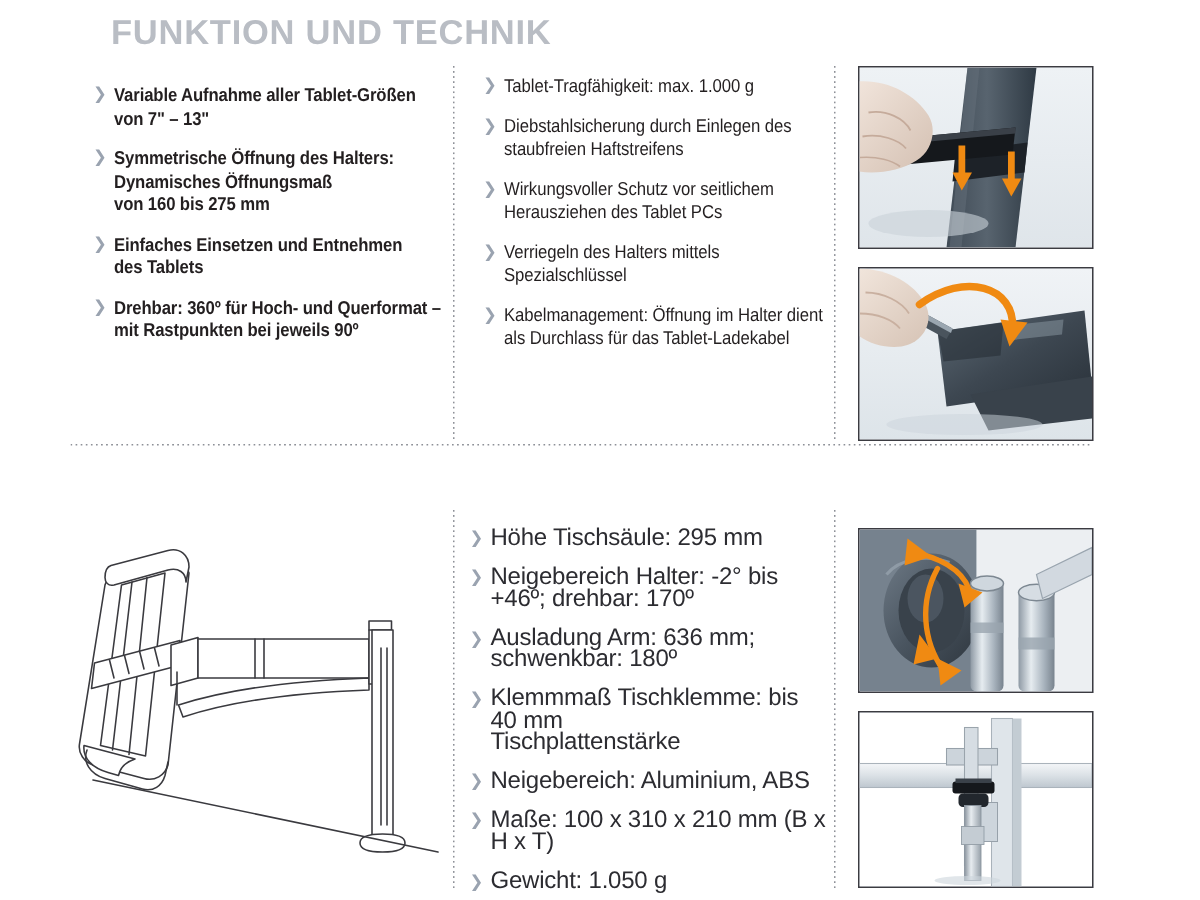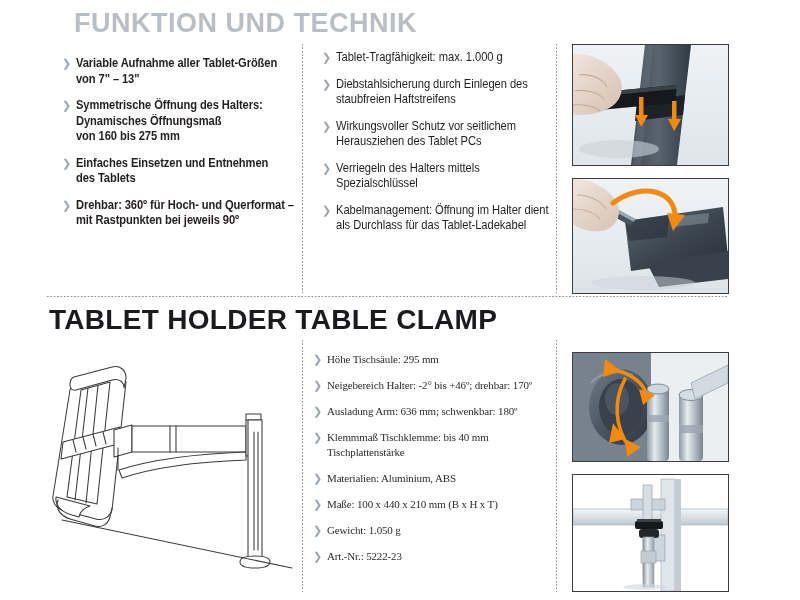--- a/index.html
+++ b/index.html
@@ -7,21 +7,21 @@
     width:800px;height:600px;overflow:hidden;
     background:#ffffff;
     font-family:"Liberation Sans", sans-serif;
     -webkit-font-smoothing:antialiased;
   }
   .page{position:relative;width:800px;height:600px;}
 
   
   .h1-func{
     position:absolute;left:74px;top:8px;
-    font-size:27px;font-weight:bold;letter-spacing:.5px;
+    font-size:23px;font-weight:bold;letter-spacing:.5px;
     color:#b9bdc4;
     font-family:"Liberation Sans", sans-serif;
     white-space:nowrap;
   }
   .h1-clamp{
     position:absolute;left:49px;top:304px;
     font-size:28px;font-weight:bold;letter-spacing:.3px;
     color:#1b1b1f;
     font-family:"Liberation Sans", sans-serif;
     white-space:nowrap;
@@ -60,23 +60,22 @@
   
   .list-cond-r .txt{
     font-size:12.4px;line-height:15.5px;font-weight:normal;color:#231f20;
     transform:scaleX(.90);transform-origin:left top;width:111%;
     letter-spacing:-0.05px;
   }
   .list-cond-r .chev{font-size:11px;}
 
   
   .list-wide .txt{
-    font-size:11px;line-height:14.5px;font-weight:normal;color:#2c2c31;
+    font-size:16px;line-height:14.5px;font-weight:normal;color:#2c2c31;
     letter-spacing:-0.15px;
-    font-family:Liberation Serif, serif;
   }
   .list-wide .li{margin-bottom:11.5px;}
   .list-wide .chev{font-size:11px;top:0px;}
 
   
   .photo{position:absolute;border:1.3px solid #3b3b41;overflow:hidden;background:#e8ecf0;}
   .photo svg{display:block;width:100%;height:100%;}
 
   
   .drawing{position:absolute;left:40px;top:352px;width:262px;height:238px;}
@@ -210,21 +209,20 @@
       <path d="M0,30 C12,30 22,34 27,40" stroke="#c9b0a0" stroke-width="1.2" fill="none"></path>
 
       <path d="M40,24 C70,2 104,12 102,40" stroke="#f08a12" stroke-width="5" fill="none" stroke-linecap="round"></path>
       <polygon points="94,34 112,36 100,52" fill="#f08a12"></polygon>
       <ellipse cx="70" cy="104" rx="52" ry="7" fill="#ccd4db" opacity=".5"></ellipse>
     </svg>
   </div>
 
   <div class="hdot" style="left:47px;top:296px;width:680px;"></div>
 
-  <div class="h1-clamp">TABLET HOLDER TABLE CLAMP</div>
 
   <div class="drawing">
     <svg viewBox="0 0 262 238">
       <g fill="none" stroke="#3a3a3f" stroke-width="1.05" stroke-linejoin="round" stroke-linecap="round">
 
         <path d="M38,31 L72,22 C78,20 84,24 86,30 L72,158 C70,165 63,169 56,167 L22,158 C16,156 12,150 13,144 L30,38 C31,34 34,32 38,31 Z" fill="#ffffff"></path>
 
         <path d="M41,38 L70,30 L57,152 L27,145 Z"></path>
 
         <path d="M34,25 L72,15 C80,13 86,18 86,26 L84,36 C84,30 79,26 72,28 L36,38 C32,39 30,36 30,33 C30,29 31,26 34,25 Z" fill="#ffffff"></path>
@@ -272,25 +270,25 @@
       <div class="li">
         <span class="chev">❯</span>
         <span class="txt">Ausladung Arm: 636 mm; schwenkbar: 180º</span>
       </div>
       <div class="li">
         <span class="chev">❯</span>
         <span class="txt">Klemmmaß Tischklemme: bis 40 mm<br>Tischplattenstärke</span>
       </div>
       <div class="li">
         <span class="chev">❯</span>
-        <span class="txt">Materialien: Aluminium, ABS</span>
-      </div>
-      <div class="li">
-        <span class="chev">❯</span>
-        <span class="txt">Maße: 100 x 440 x 210 mm (B x H x T)</span>
+        <span class="txt">Neigebereich: Aluminium, ABS</span>
+      </div>
+      <div class="li">
+        <span class="chev">❯</span>
+        <span class="txt">Maße: 100 x 310 x 210 mm (B x H x T)</span>
       </div>
       <div class="li">
         <span class="chev">❯</span>
         <span class="txt">Gewicht: 1.050 g</span>
       </div>
       <div class="li">
         <span class="chev">❯</span>
         <span class="txt">Art.-Nr.: 5222-23</span>
       </div>
     </div>

